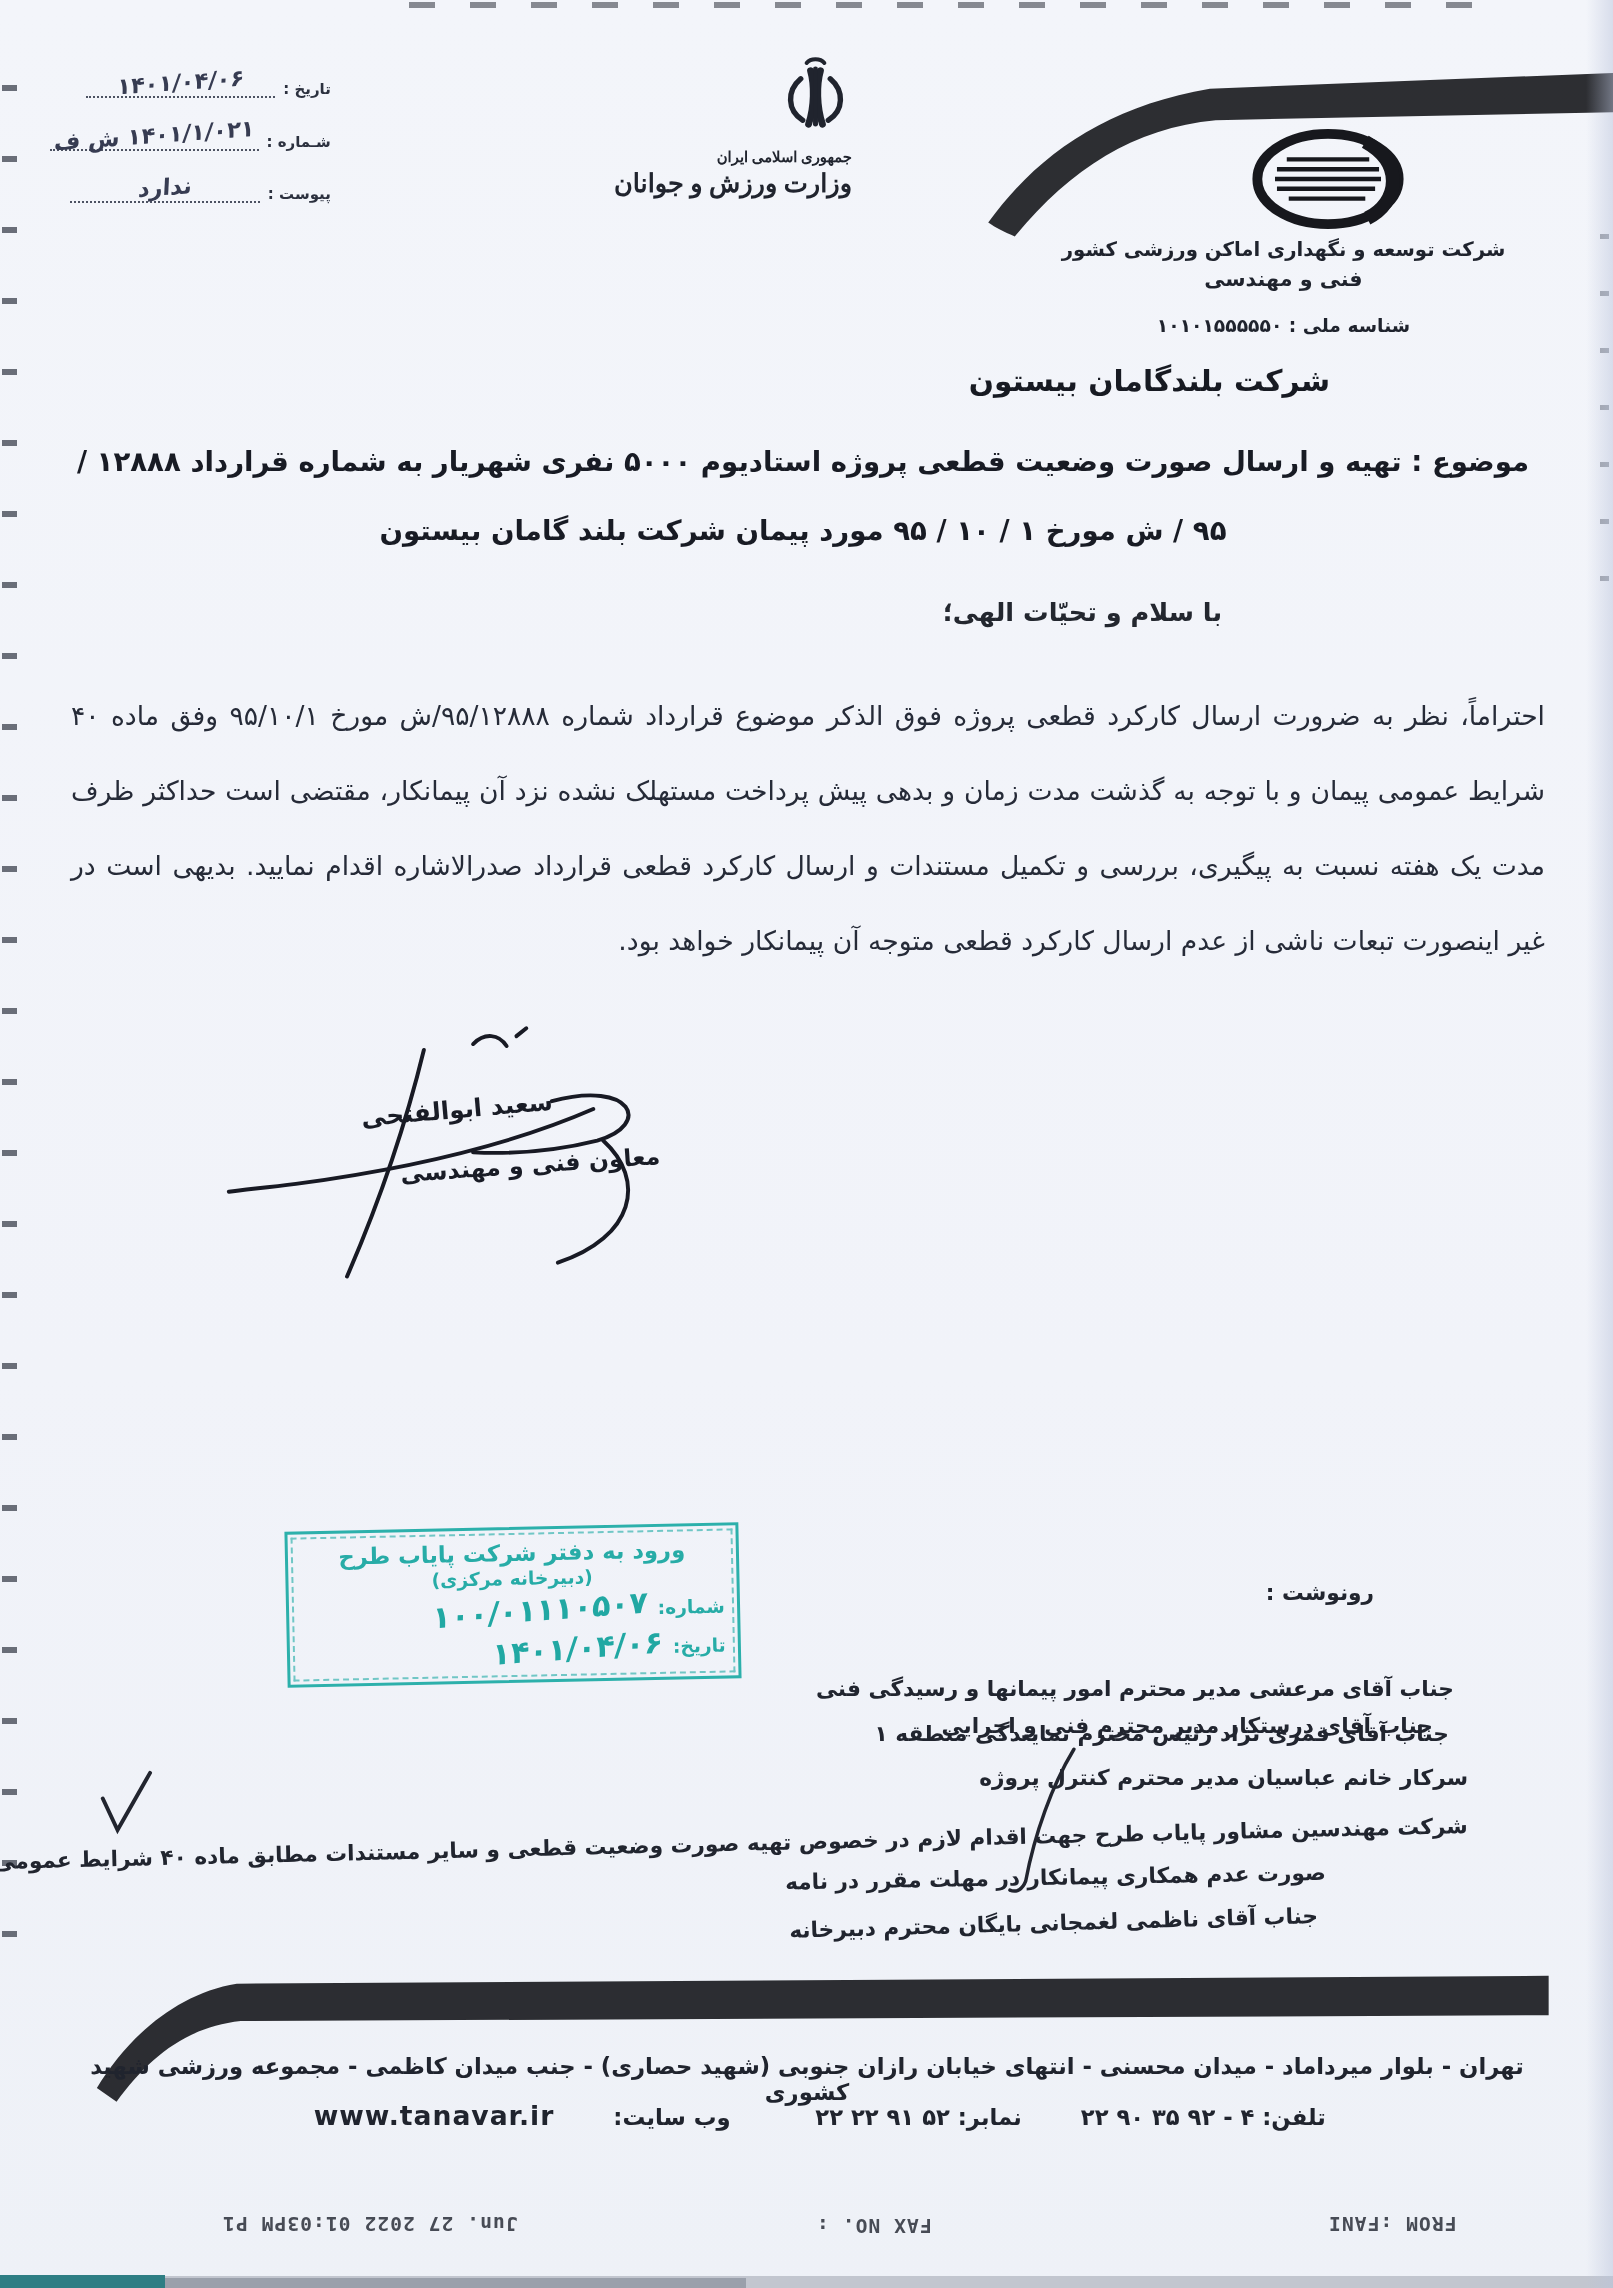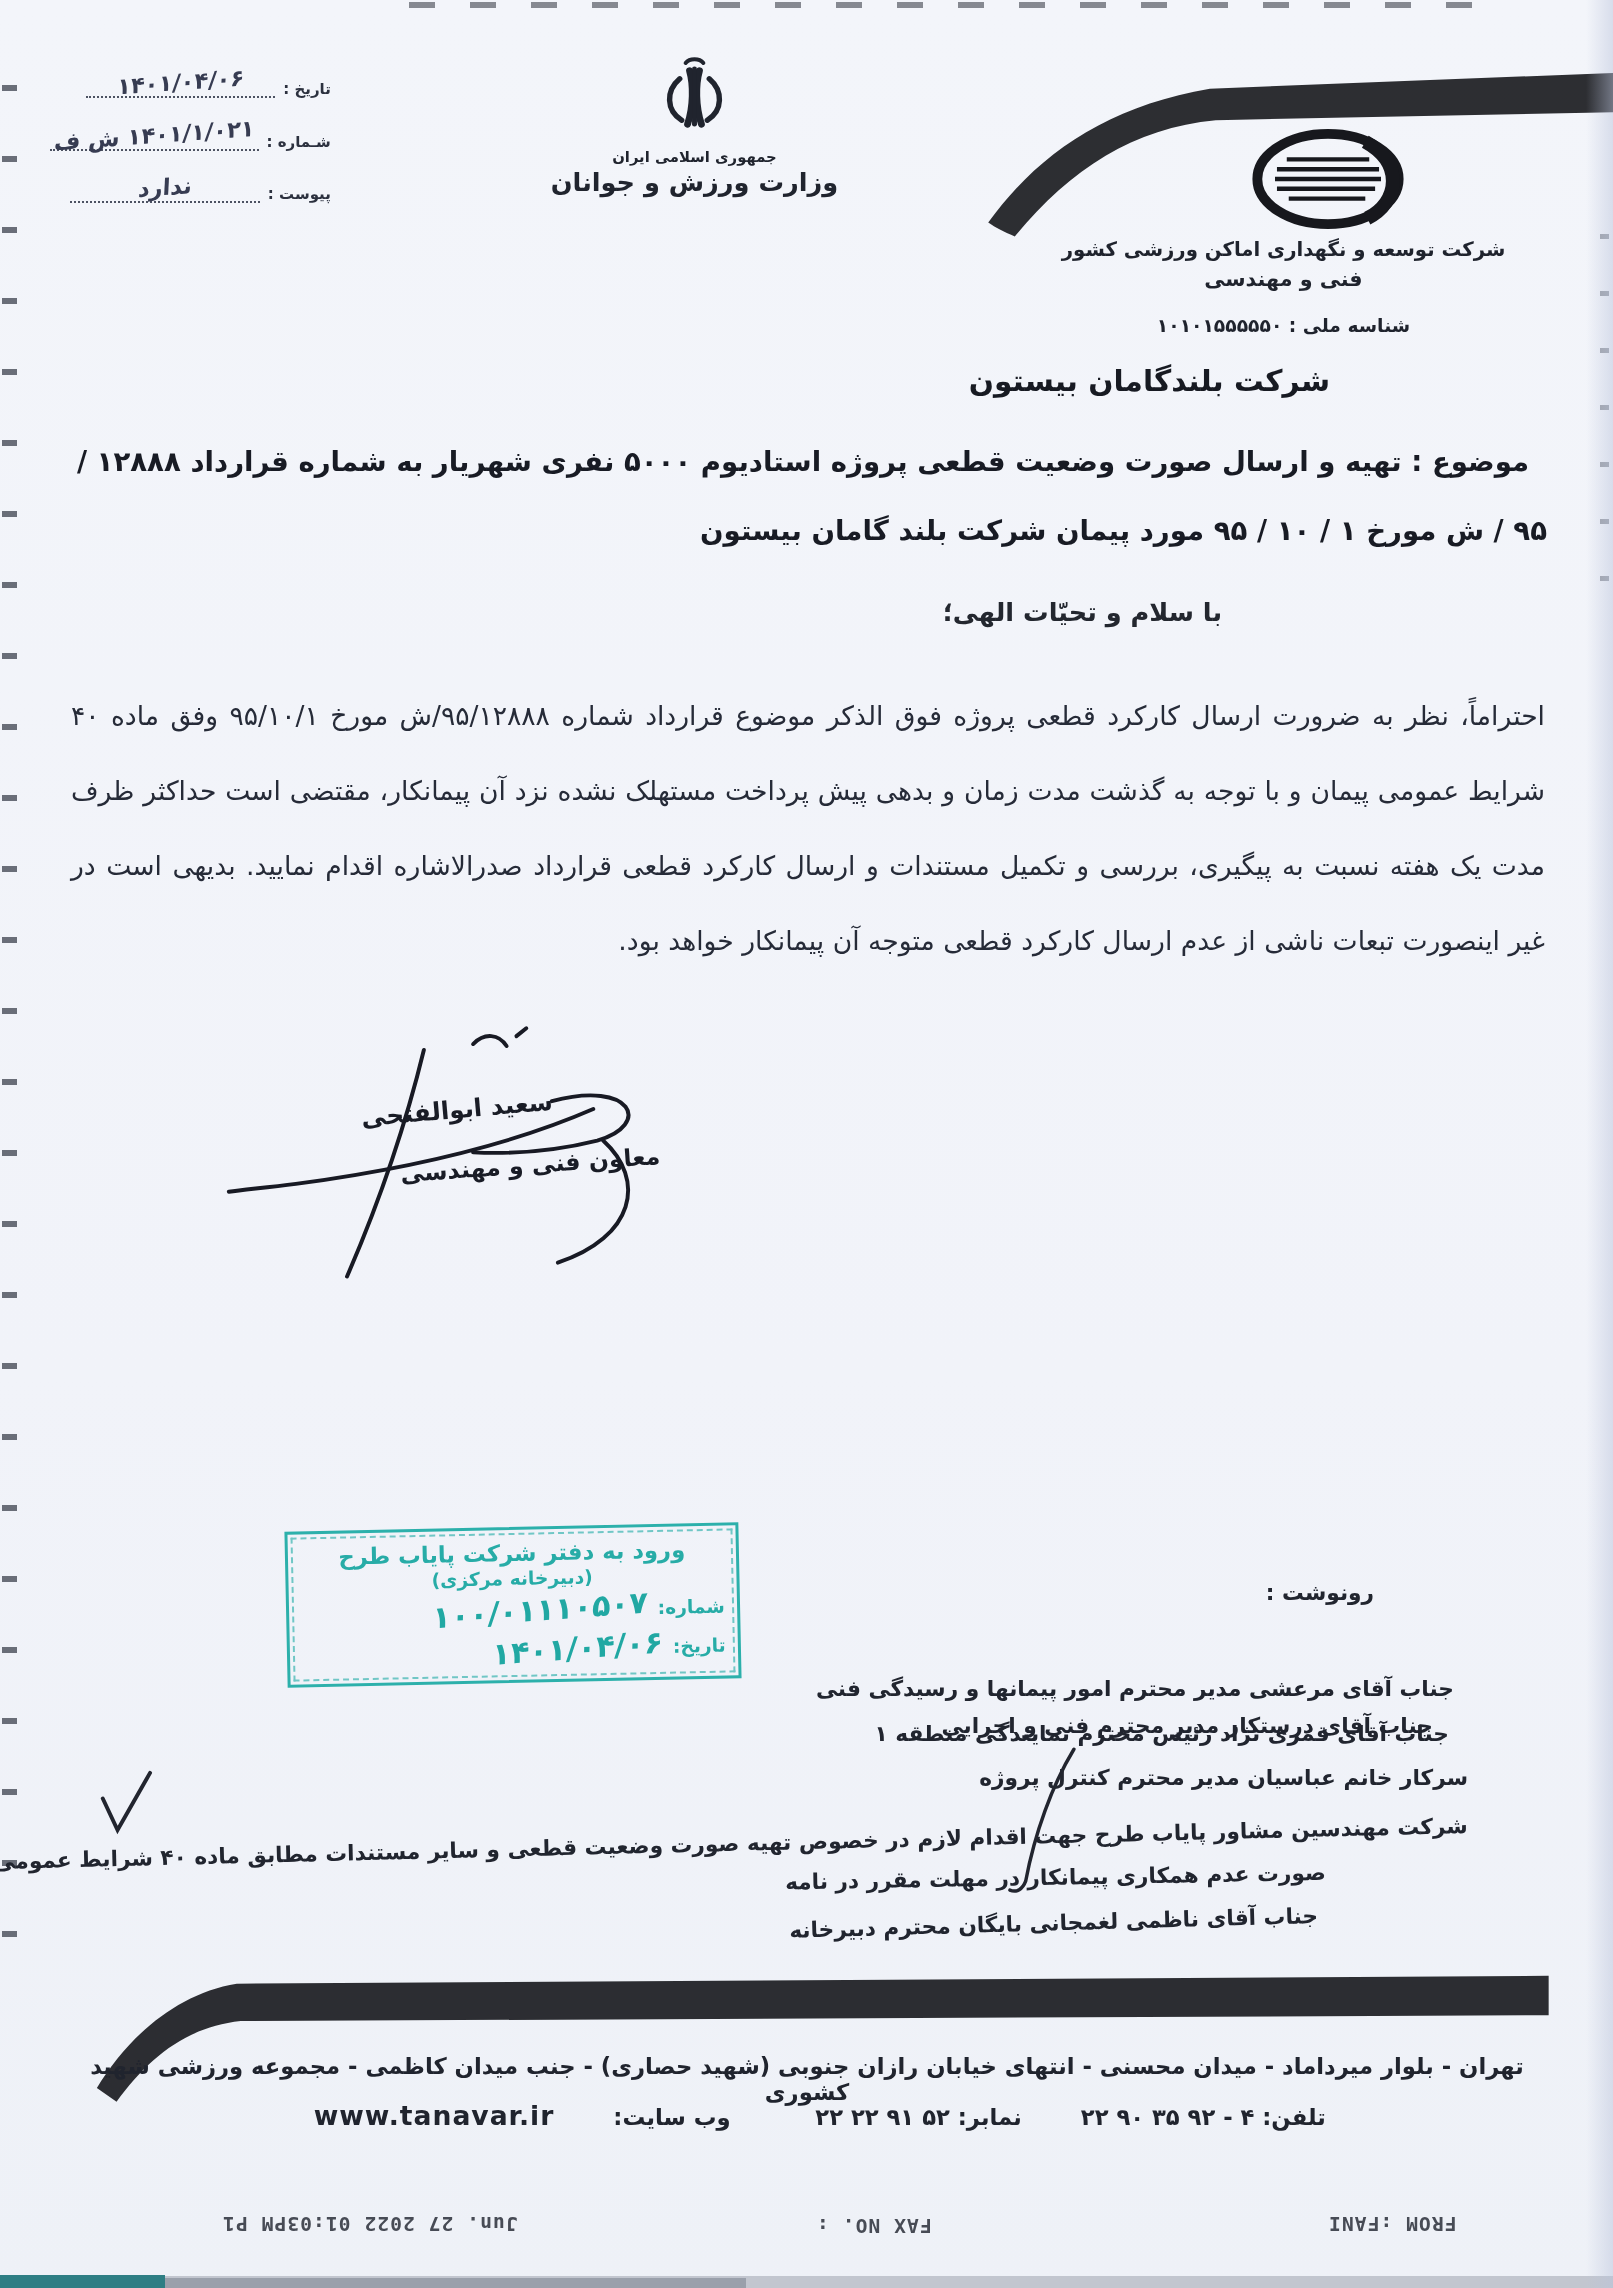--- a/index.html
+++ b/index.html
@@ -24,36 +24,36 @@
 
   
   .meta { position:absolute; top:69px; left:15.8px; width:315px; direction:rtl; }
   .meta-row { display:flex; align-items:flex-end; margin-bottom:23.6px; }
   .meta-label { font-size:15px; font-weight:700; color:#2c313f; white-space:nowrap; margin-left:7.9px; }
   .dotline { border-bottom:2px dotted #4c5262; min-width:182px; text-align:center; padding:0 3.9px 1px; }
   .hand { display:inline-block; transform:rotate(-4deg) skewX(-7deg); font-size:22.7px; font-weight:600;
     color:#373c52; white-space:nowrap; letter-spacing:1px; }
 
   
-  .gov { position:absolute; top:55px; left:537px; width:315px; text-align:center; color:#20242e; }
+  .gov { position:absolute; top:55px; left:537px; width:315px; text-align:right; color:#20242e;font-family:Liberation Serif, serif; }
   .gov-country { font-size:14.8px; font-weight:600; margin-top:3.9px; letter-spacing:0; }
   .gov-ministry { font-size:25.6px; font-weight:800; margin-top:2px; }
 
   
   .org { position:absolute; top:238px; right:35px; width:591px; text-align:center; direction:rtl; color:#1f232d; }
   .org-company { font-size:19.7px; font-weight:700; letter-spacing:0.5px; }
   .org-division { font-size:20.7px; font-weight:800; margin-top:5.9px; letter-spacing:2px; }
   .org-id { font-size:18.7px; font-weight:600; margin-top:24px; }
   .org-logo { position:absolute; top:126px; left:1249px; }
 
   
   .recipient { position:absolute; top:364px; right:284px; font-size:29.6px; font-weight:800; direction:rtl; color:#171a22; }
   .subject1 { position:absolute; top:445px; right:67px; left:59px; text-align:center; direction:rtl;
     font-size:27.6px; font-weight:800; color:#181b24; }
-  .subject2 { position:absolute; top:514px; right:67px; left:59px; text-align:right; direction:rtl;
+  .subject2 { position:absolute; top:514px; right:67px; left:59px; text-align:center; direction:rtl;
     font-size:27.6px; font-weight:800; color:#181b24; }
   .greeting { position:absolute; top:597px; right:392px; font-size:25.6px; font-weight:600; direction:rtl; color:#23272f; }
   .body-par { position:absolute; top:678px; right:69px; left:71px; direction:rtl; text-align:justify;
     font-size:26.6px; line-height:75px; color:#262b38; font-weight:500; }
 
   
   .sig-name { position:absolute; top:1095px; left:361px; font-size:24.6px; font-weight:800;
     transform:rotate(-5deg); color:#191c26; letter-spacing:1px; }
   .sig-title { position:absolute; top:1151px; left:400px; font-size:23.6px; font-weight:800;
     transform:rotate(-4deg); color:#191c26; letter-spacing:1px; }

